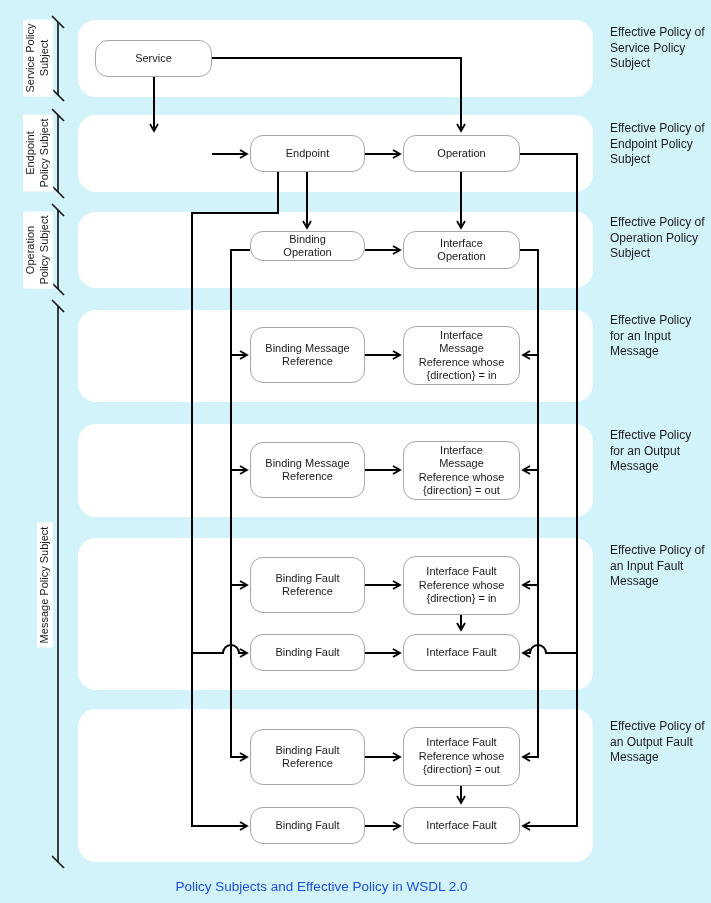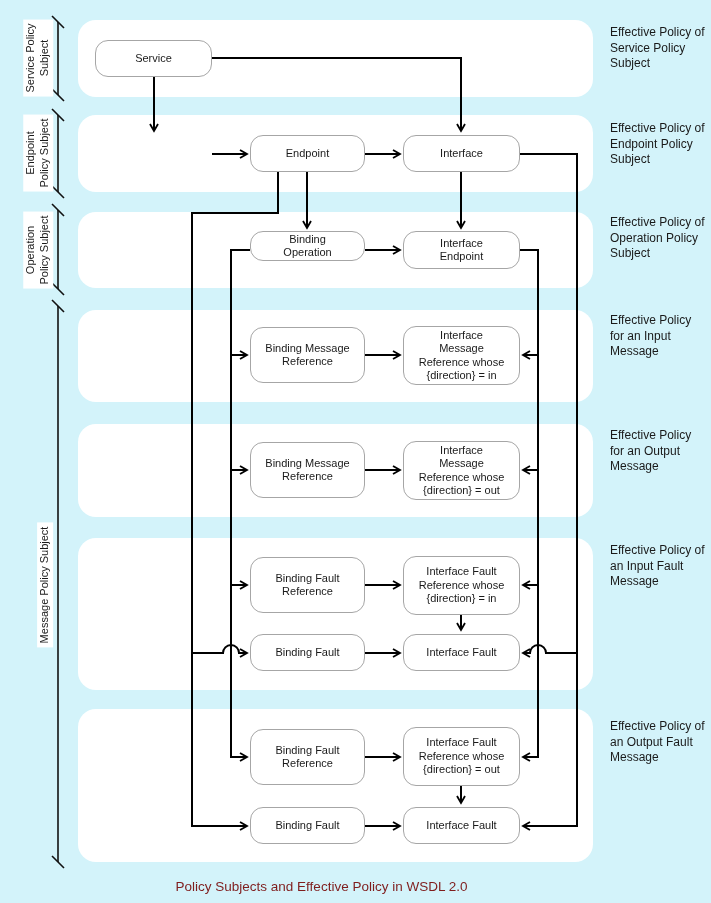--- a/index.html
+++ b/index.html
@@ -12,21 +12,21 @@
   .band{position:absolute;left:78px;width:515px;background:var(--band);border-radius:18px;}
   svg.wires{position:absolute;left:0;top:0;width:711px;height:903px;}
   .ln{stroke:#000;stroke-width:2;fill:none;}
   .bk{stroke:#111;stroke-width:1.6;fill:none;}
   .node{position:absolute;display:flex;align-items:center;justify-content:center;
         background:var(--node-fill);border:1.5px solid var(--node-border);border-radius:13px;
         font-size:11px;line-height:1.22;text-align:center;white-space:pre-line;box-sizing:border-box;padding:14px;}
   .llabel{position:absolute;transform:translate(-50%,-50%) rotate(-90deg);
           background:#fff;padding:1px 4px;font-size:11px;line-height:1.25;text-align:center;white-space:pre;}
   .rlabel{position:absolute;left:610px;width:100px;font-size:12px;line-height:1.3;white-space:pre-line;}
-  .caption{position:absolute;left:0;top:879px;width:643px;text-align:center;font-size:13.5px;color:#7f1d1d;}
+  .caption{position:absolute;left:0;top:879px;width:643px;text-align:center;font-size:13.5px;color:#1d4ed8;}
 </style>
 </head>
 <body>
 
 <div class="canvas">
 
   <div class="band" style="top:20px;height:77px"></div>
   <div class="band" style="top:115px;height:77px"></div>
   <div class="band" style="top:212px;height:76px"></div>
   <div class="band" style="top:310px;height:92px"></div>
@@ -102,24 +102,24 @@
     <path class="ln" d="M365,653 H400" marker-end="url(#arr)"></path>
     <path class="ln" d="M365,757 H400" marker-end="url(#arr)"></path>
     <path class="ln" d="M365,826 H400" marker-end="url(#arr)"></path>
 
     <path class="ln" d="M461,615 V630" marker-end="url(#arr)"></path>
     <path class="ln" d="M461,786 V803" marker-end="url(#arr)"></path>
   </svg>
 
   <div class="node" style="left:95px;top:40px;width:117px;height:37px">Service</div>
   <div class="node" style="left:250px;top:135px;width:115px;height:37px">Endpoint</div>
-  <div class="node" style="left:403px;top:135px;width:117px;height:37px">Interface</div>
+  <div class="node" style="left:403px;top:135px;width:117px;height:37px">Operation</div>
 
   <div class="node" style="left:250px;top:231px;width:115px;height:22px">Binding Operation</div>
-  <div class="node" style="left:403px;top:231px;width:117px;height:38px">Interface Endpoint</div>
+  <div class="node" style="left:403px;top:231px;width:117px;height:38px">Interface Operation</div>
 
   <div class="node" style="left:250px;top:327px;width:115px;height:56px">Binding Message
 Reference</div>
   <div class="node" style="left:403px;top:326px;width:117px;height:59px">Interface Message
 Reference whose
 {direction} = in</div>
 
   <div class="node" style="left:250px;top:442px;width:115px;height:56px">Binding Message
 Reference</div>
   <div class="node" style="left:403px;top:441px;width:117px;height:59px">Interface Message

